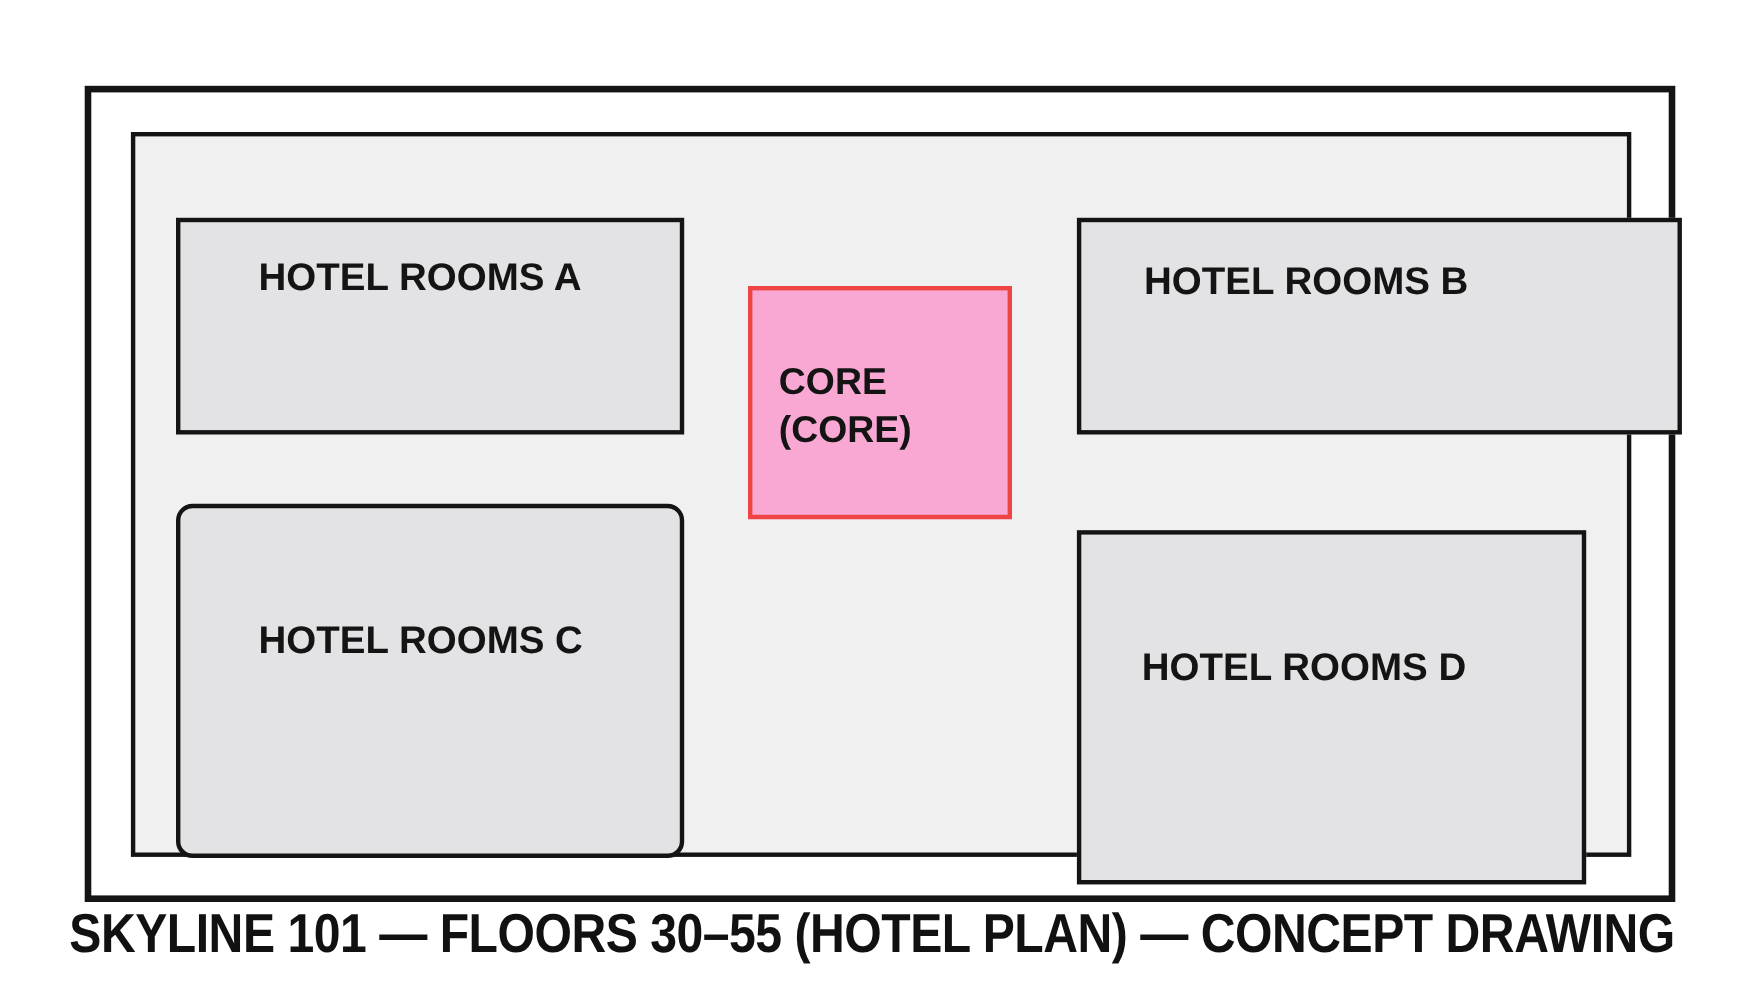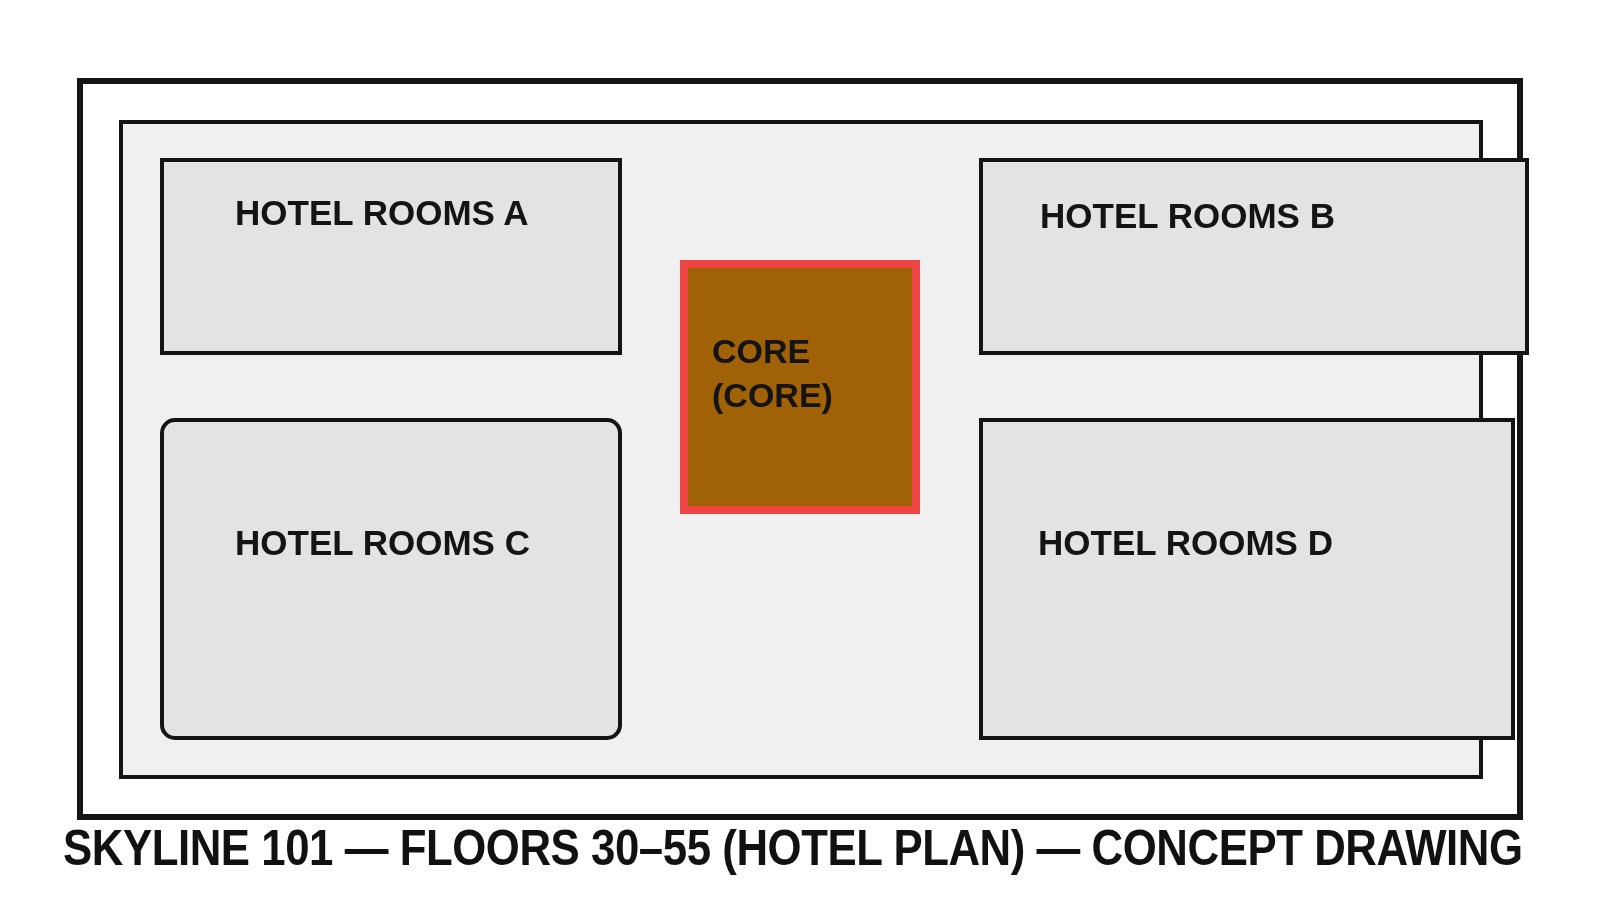--- a/index.html
+++ b/index.html
@@ -26,43 +26,44 @@
     width: 1364px; height: 659px;
     border: 4px solid #141414;
     background: #f0f0f1;
     box-sizing: border-box;
   }
   .room {
     position: absolute;
     border: 4px solid #141414;
     background: #e3e3e5;
     box-sizing: border-box;
+    margin-top: 40px;
   }
   #room-a { left: 160px; top: 158px; width: 462px; height: 197px; }
   #room-b { left: 979px; top: 158px; width: 550px; height: 197px; text-decoration: underline; }
   #room-c { left: 160px; top: 418px; width: 462px; height: 322px; border-radius: 15px; }
-  #room-d { left: 979px; top: 418px; width: 536px; height: 322px; padding-left: 36px; }
+  #room-d { left: 979px; top: 442px; width: 463px; height: 322px; padding-left: 36px; }
   .room-label {
     position: absolute;
     font-weight: bold;
     font-size: 35px;
     line-height: 36px;
     white-space: nowrap;
     color: #141414;
   }
   #room-a .room-label { left: 71px; top: 33px; }
   #room-b .room-label { left: 57px; top: 36px; }
   #room-c .room-label { left: 71px; top: 103px; }
   #room-d .room-label { left: 55px; top: 103px; }
   .core-block {
     position: absolute;
     left: 680px; top: 260px;
-    width: 240px; height: 254px;
-    border: 8px solid #ef4444;
-    background: #a16207;
+    width: 240px; height: 212px;
+    border: 4px solid #ef4444;
+    background: #f9a8d4;
     box-sizing: border-box;
   }
   .core-label {
     position: absolute;
     left: 24px; top: 61px;
     font-weight: bold;
     font-size: 34px;
     line-height: 44px;
     white-space: nowrap;
     color: #141414;

